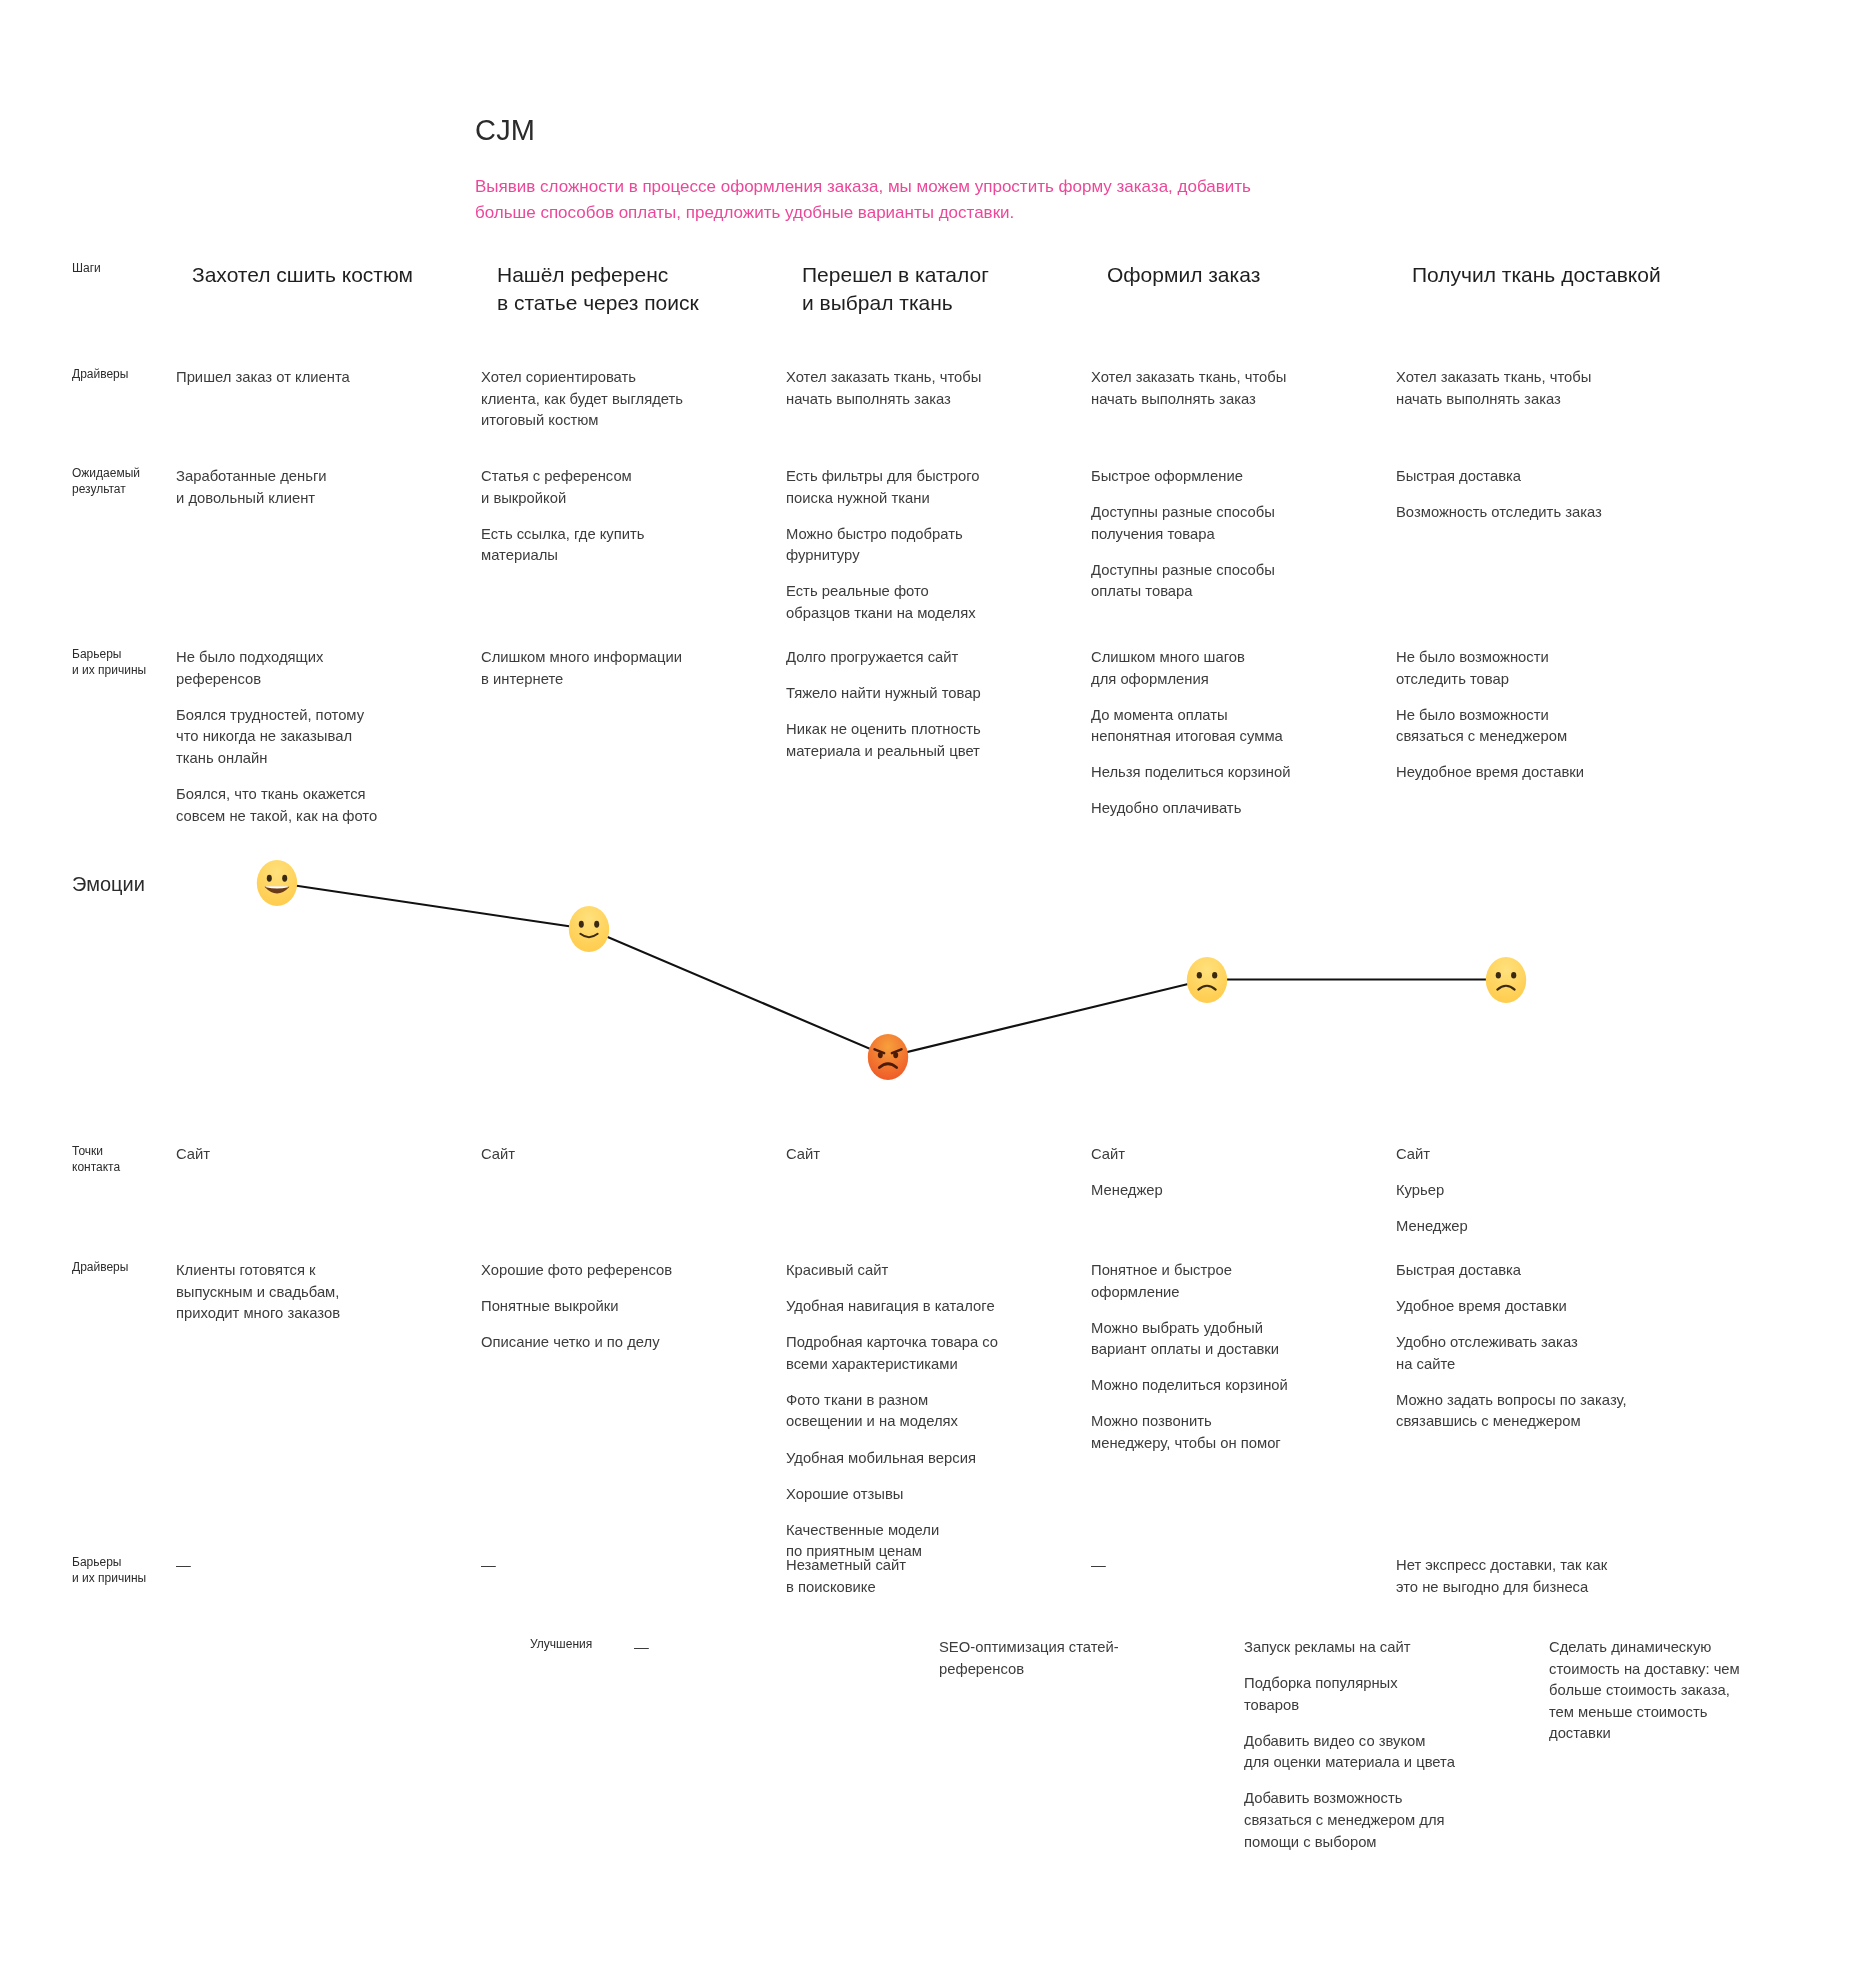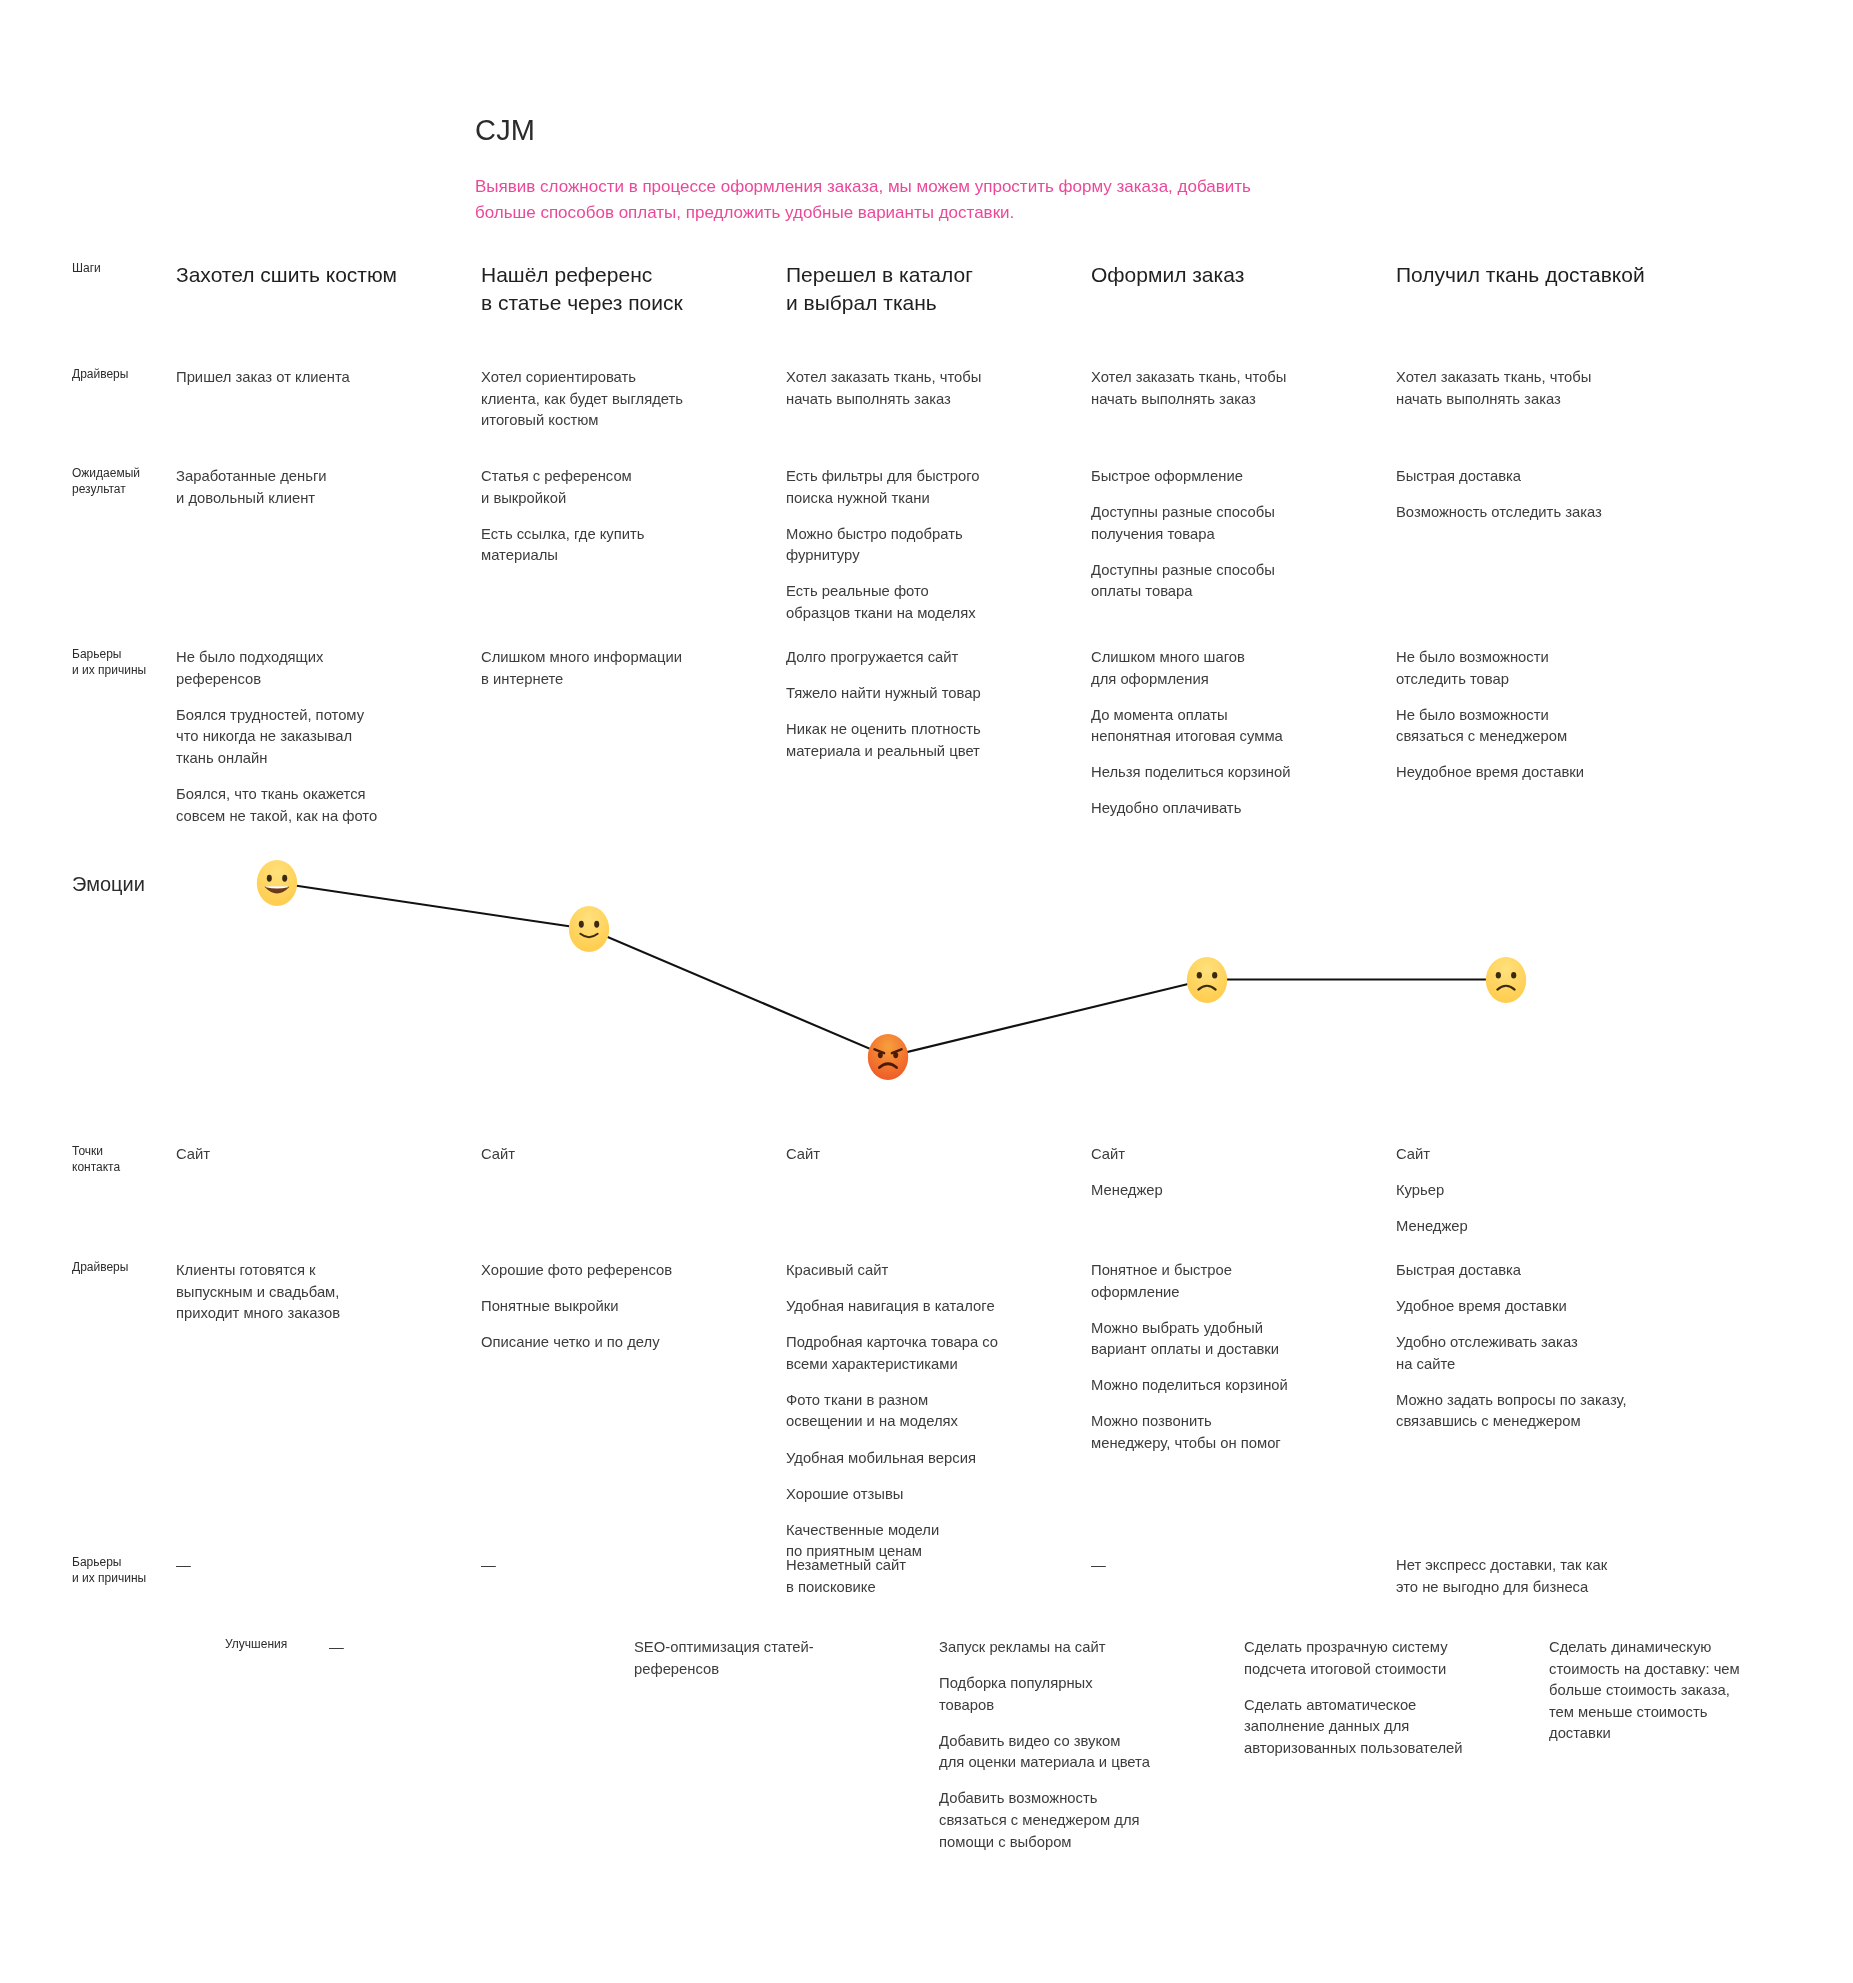--- a/index.html
+++ b/index.html
@@ -34,21 +34,21 @@
   .cell { padding-right: 25px; }
   .c-label { width: 176px; min-width: 176px; padding-left: 72px; }
   .c-col   { width: 305px; min-width: 305px; }
 
   .rowlabel {
     font-size: 12px; font-weight: 400; color: #2b2b2b;
     line-height: 1.33; white-space: pre-line;
   }
   .stepname {
     font-size: 21px; font-weight: 400; color: #1f1f1f;
-    line-height: 1.35; white-space: pre-line;
+    line-height: 1.35; white-space: pre-line; margin-left: 16px;
   }
   .item {
     font-size: 14.8px; line-height: 1.46; color: #3c3c3c;
     margin-bottom: 14.5px; white-space: pre-line;
   }
   .item:last-child { margin-bottom: 0; }
 
   
   .r-steps    { position: absolute; left: 0; top: 0px; }
   .r-drivers1 { position: absolute; left: 0; top: 106px; }
@@ -322,27 +322,20 @@
       </div>
       <div class="cell c-col">
         <div class="item">Запуск рекламы на сайт</div>
         <div class="item">Подборка популярных
 товаров</div>
         <div class="item">Добавить видео со звуком
 для оценки материала и цвета</div>
         <div class="item">Добавить возможность
 связаться с менеджером для
 помощи с выбором</div>
-      </div>
-      <div class="cell c-col">
-        <div class="item">Сделать прозрачную систему
-подсчета итоговой стоимости</div>
-        <div class="item">Сделать автоматическое
-заполнение данных для
-авторизованных пользователей</div>
       </div>
       <div class="cell c-col">
         <div class="item">Сделать динамическую
 стоимость на доставку: чем
 больше стоимость заказа,
 тем меньше стоимость
 доставки</div>
       </div>
     </div>
 

